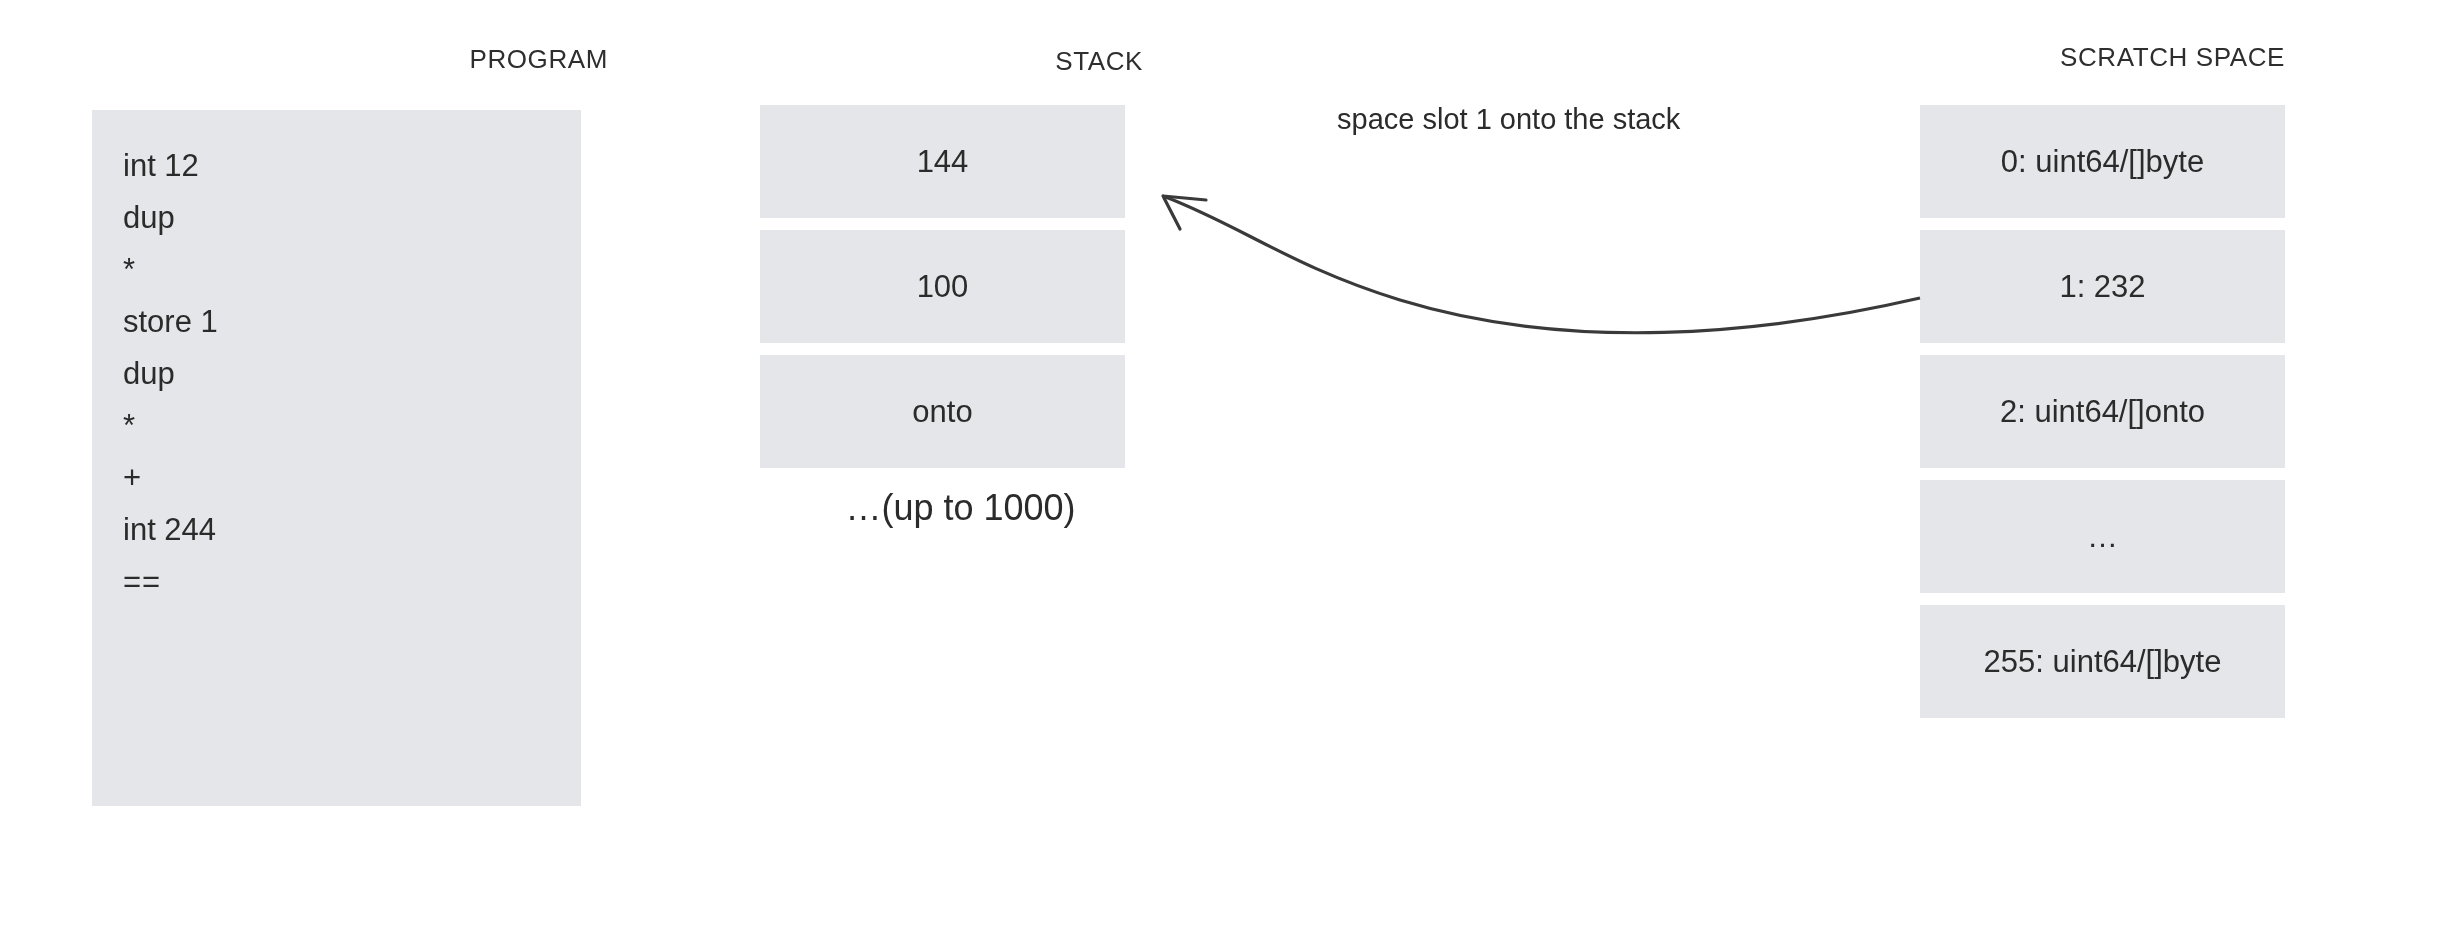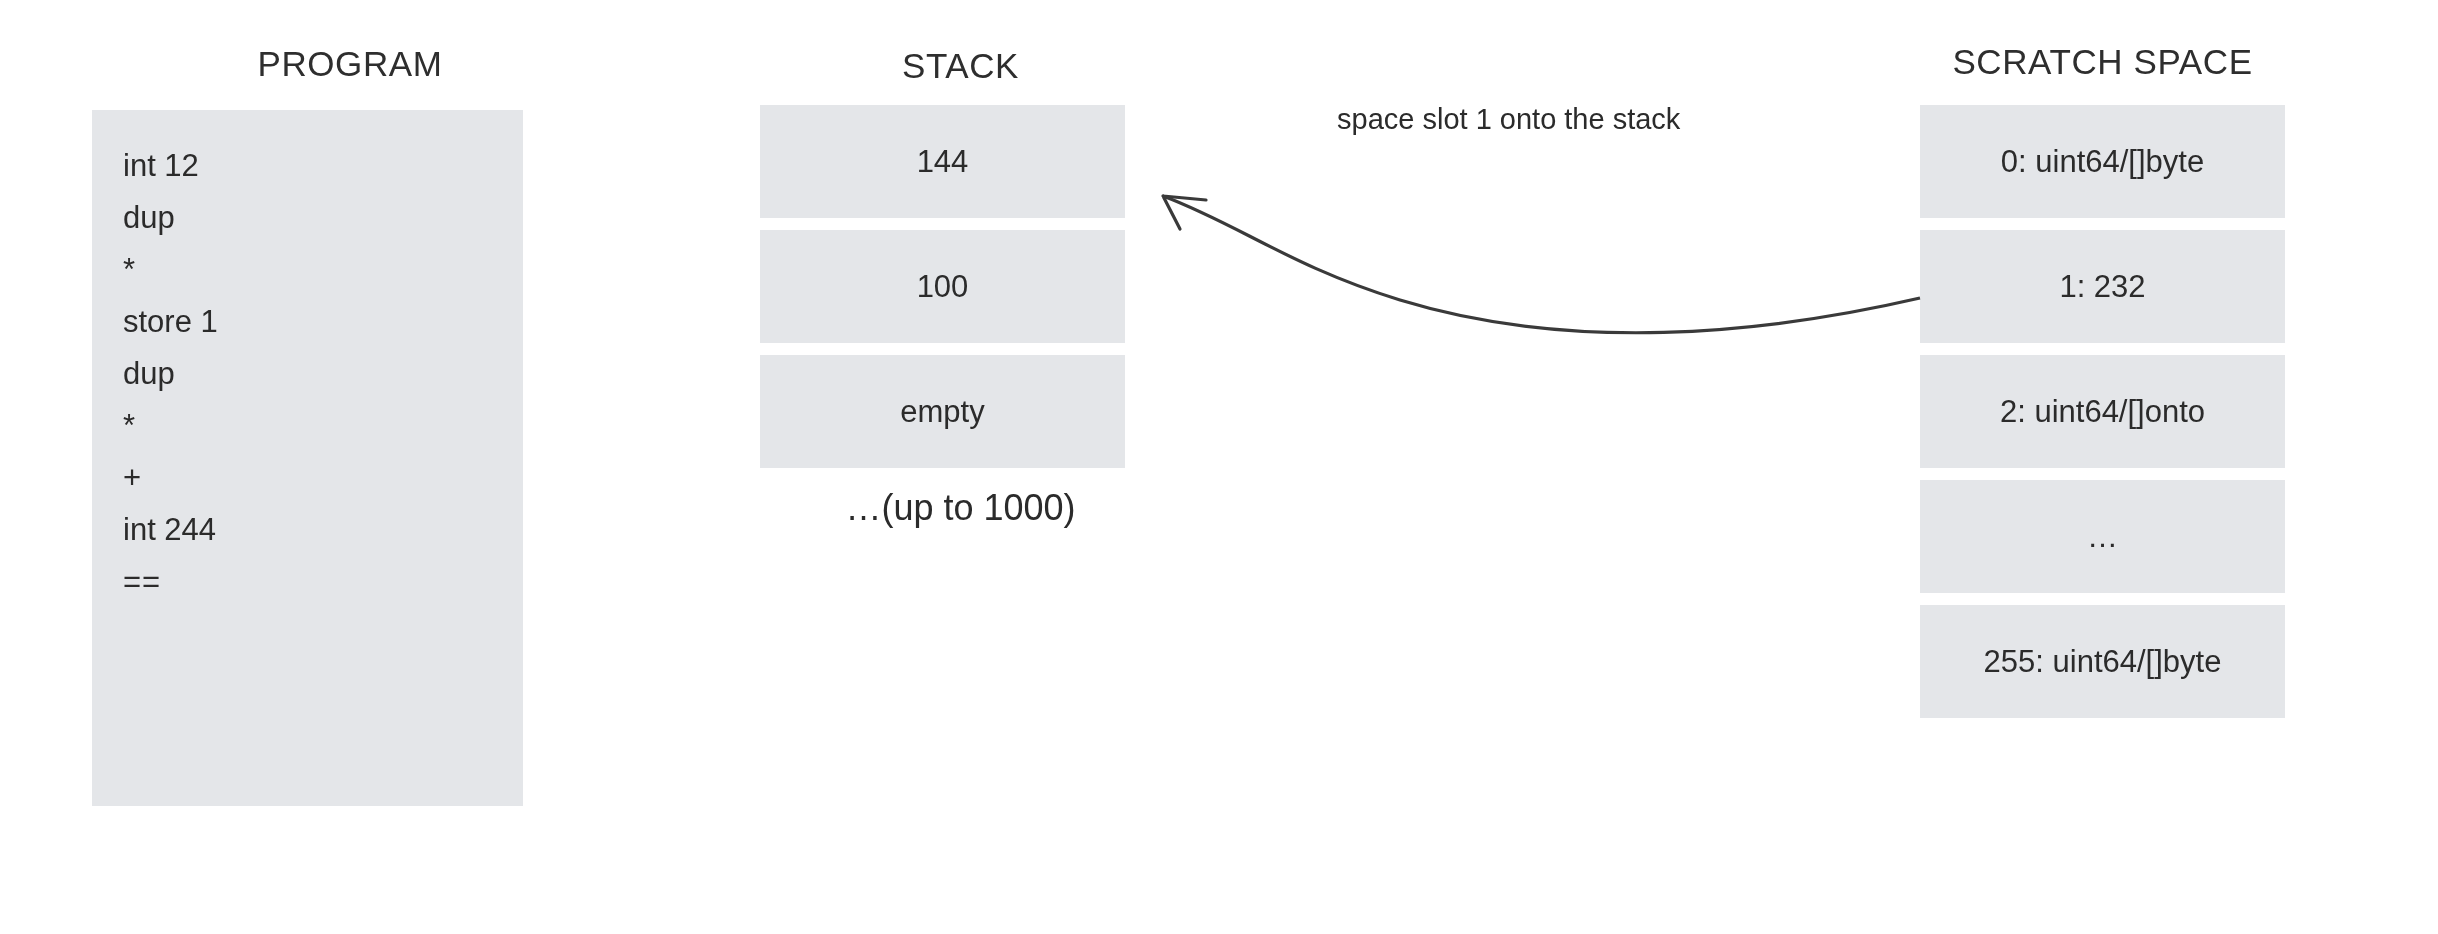--- a/index.html
+++ b/index.html
@@ -15,37 +15,37 @@
   #diagram {
     position: relative;
     width: 2438px;
     height: 934px;
     background: #ffffff;
   }
 
   
   .col-heading {
     position: absolute;
-    font-size: 35px;
+    font-size: 26px;
     font-weight: 400;
     color: #2e2e2e;
     letter-spacing: 0.6px;
     white-space: nowrap;
-    text-align: center;
+    text-align: right;
   }
   #heading-program      { left: 92px;  top: 44px;  width: 516px; }
   #heading-stack        { left: 778px; top: 46px;  width: 365px; }
   #heading-scratch      { left: 1920px; top: 42px; width: 365px; }
 
   
   #program-panel {
     position: absolute;
     left: 92px;
     top: 110px;
-    width: 431px;
+    width: 489px;
     height: 696px;
     background: #e4e6e9;
   }
   #program-list {
     position: absolute;
     left: 0;
     top: 0;
     width: 100%;
     padding: 30px 0 0 31px;
   }
@@ -140,21 +140,21 @@
         <div class="program-line">int 244</div>
         <div class="program-line op-symbol">==</div>
       </div>
   </div>
 
   <div class="col-heading" id="heading-stack">STACK</div>
 
   <div class="slot-col" id="stack-col">
       <div class="slot">144</div>
       <div class="slot">100</div>
-      <div class="slot">empty</div>
+      <div class="slot">onto</div>
     </div>
 
   <div id="stack-footnote">…(up to 1000)</div>
 
   <div class="col-heading" id="heading-scratch">SCRATCH SPACE</div>
 
   <div class="slot-col" id="scratch-col">
       <div class="slot">0: uint64/[]byte</div>
       <div class="slot">1: 232</div>
       <div class="slot">2: uint64/[]onto</div>

